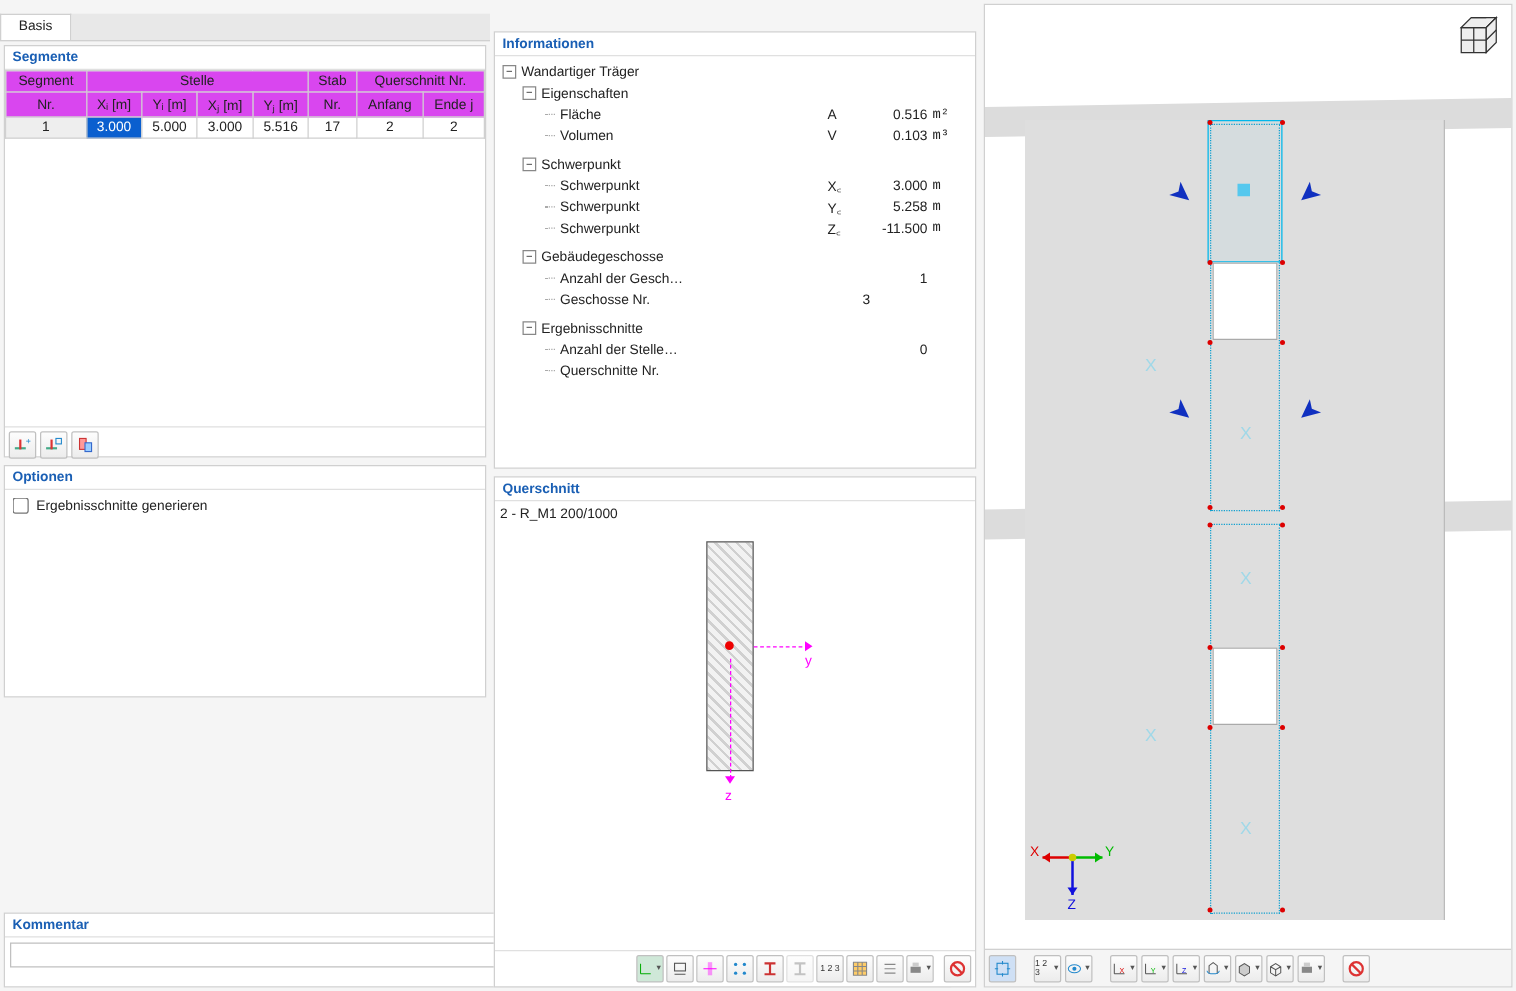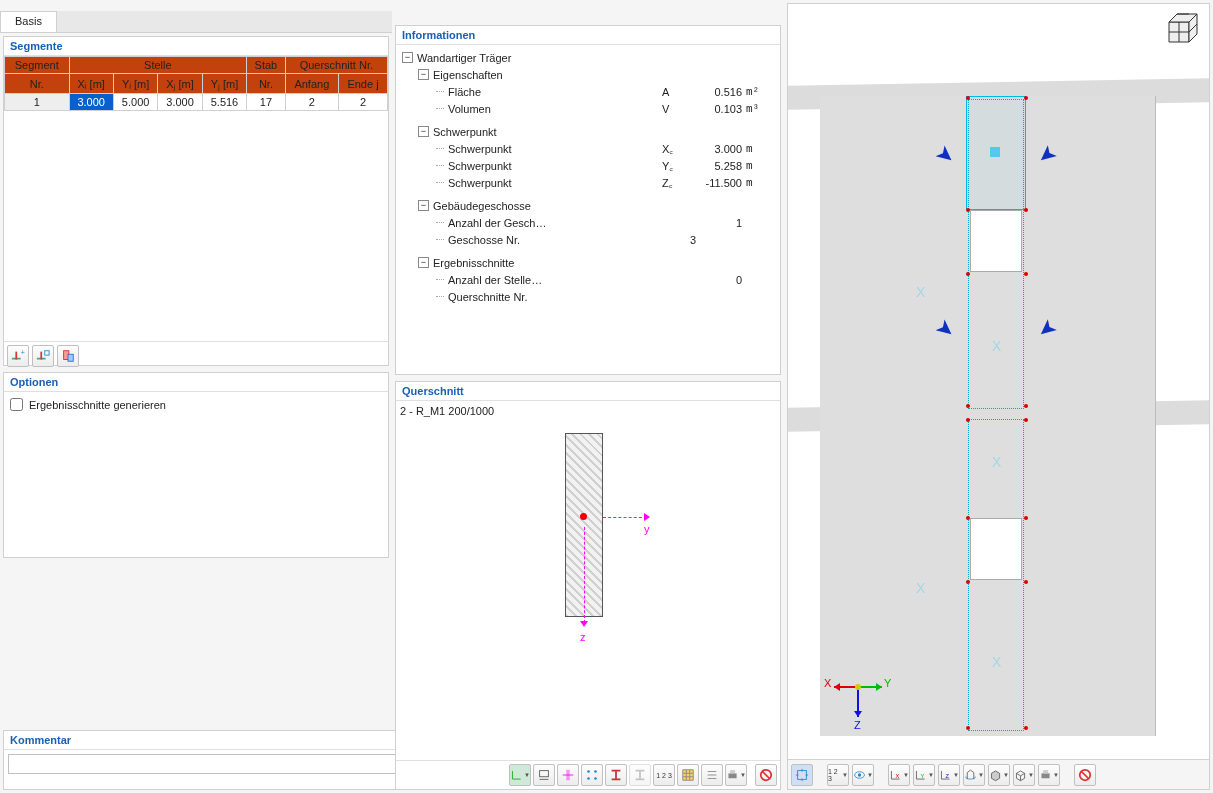--- a/index.html
+++ b/index.html
@@ -11,21 +11,21 @@
 .panel { background: #fff; border: 1px solid #d0d0d0; margin: 3px; display: flex; flex-direction: column; }
 .panel-header { color: #1a5fb4; font-weight: bold; padding: 3px 6px; font-size: 11px; border-bottom: 1px solid #e0e0e0; }
 .panel-body { padding: 4px; flex: 1; }
 
 .seg-panel { flex: 1; min-height: 330px; }
 .opt-panel { height: 186px; }
 .kommentar-panel { height: 60px; margin-top: auto; }
 
 table.seg { width: 100%; border-collapse: collapse; font-size: 11px; }
 table.seg th, table.seg td { border: 1px solid #d0d0d0; padding: 2px 4px; text-align: center; font-weight: normal; }
-table.seg th { background: #c2410c; }
+table.seg th { background: #d946ef; }
 td.selcell { background: #0a5fcf; color: #fff; }
 .seg-filler { height: 230px; }
 .toolbar-row { display: flex; gap: 3px; padding: 3px; border-top: 1px solid #e0e0e0; }
 .tool-btn { width: 22px; height: 22px; border: 1px solid #c0c0c0; background: linear-gradient(#fdfdfd,#ececec); display: flex; align-items: center; justify-content: center; cursor: pointer; font-size: 10px; color: #333; border-radius: 2px; }
 .tool-btn svg { width: 14px; height: 14px; }
 .chk-row { display: flex; align-items: center; gap: 6px; padding: 6px; }
 .chk-row input { width: 13px; height: 13px; }
 
 .info-panel { flex: 0 0 350px; }
 .tree { font-size: 11px; }

